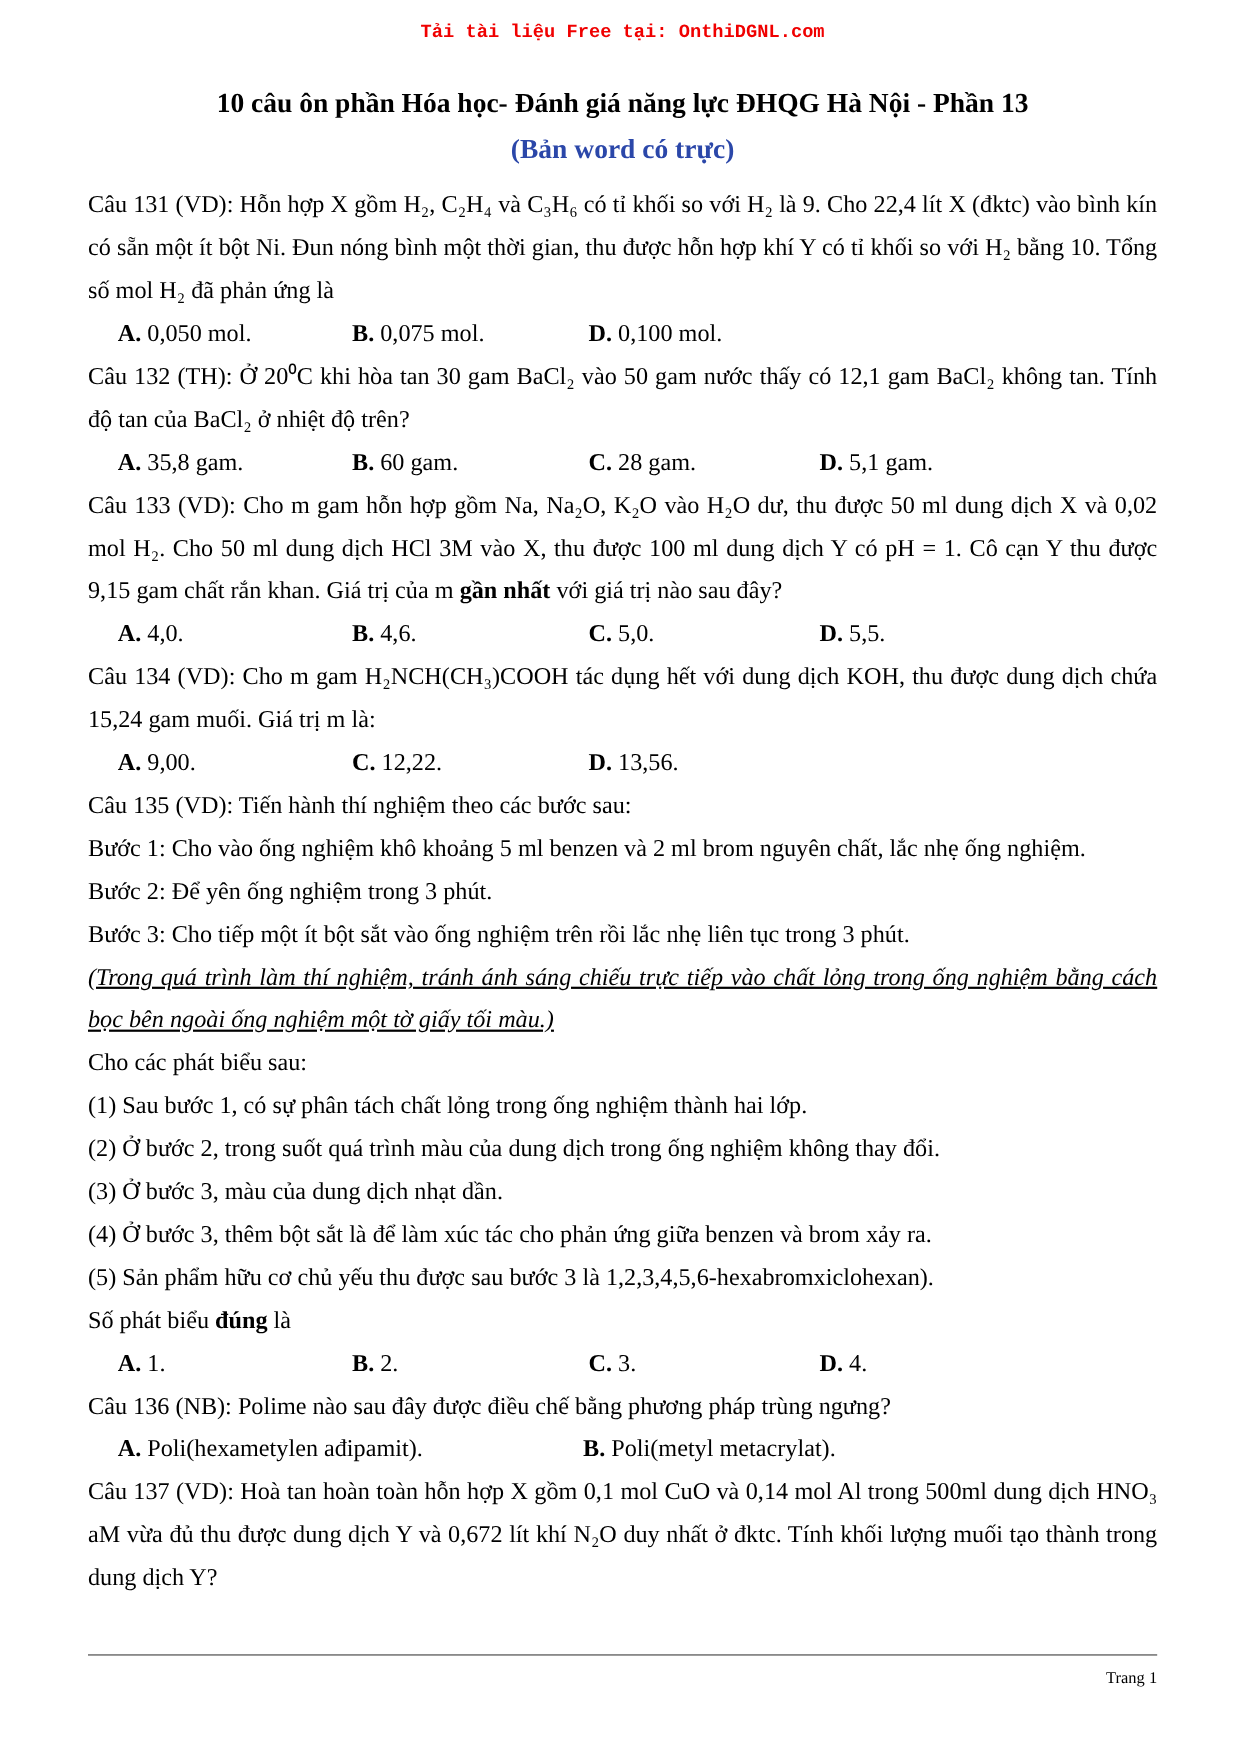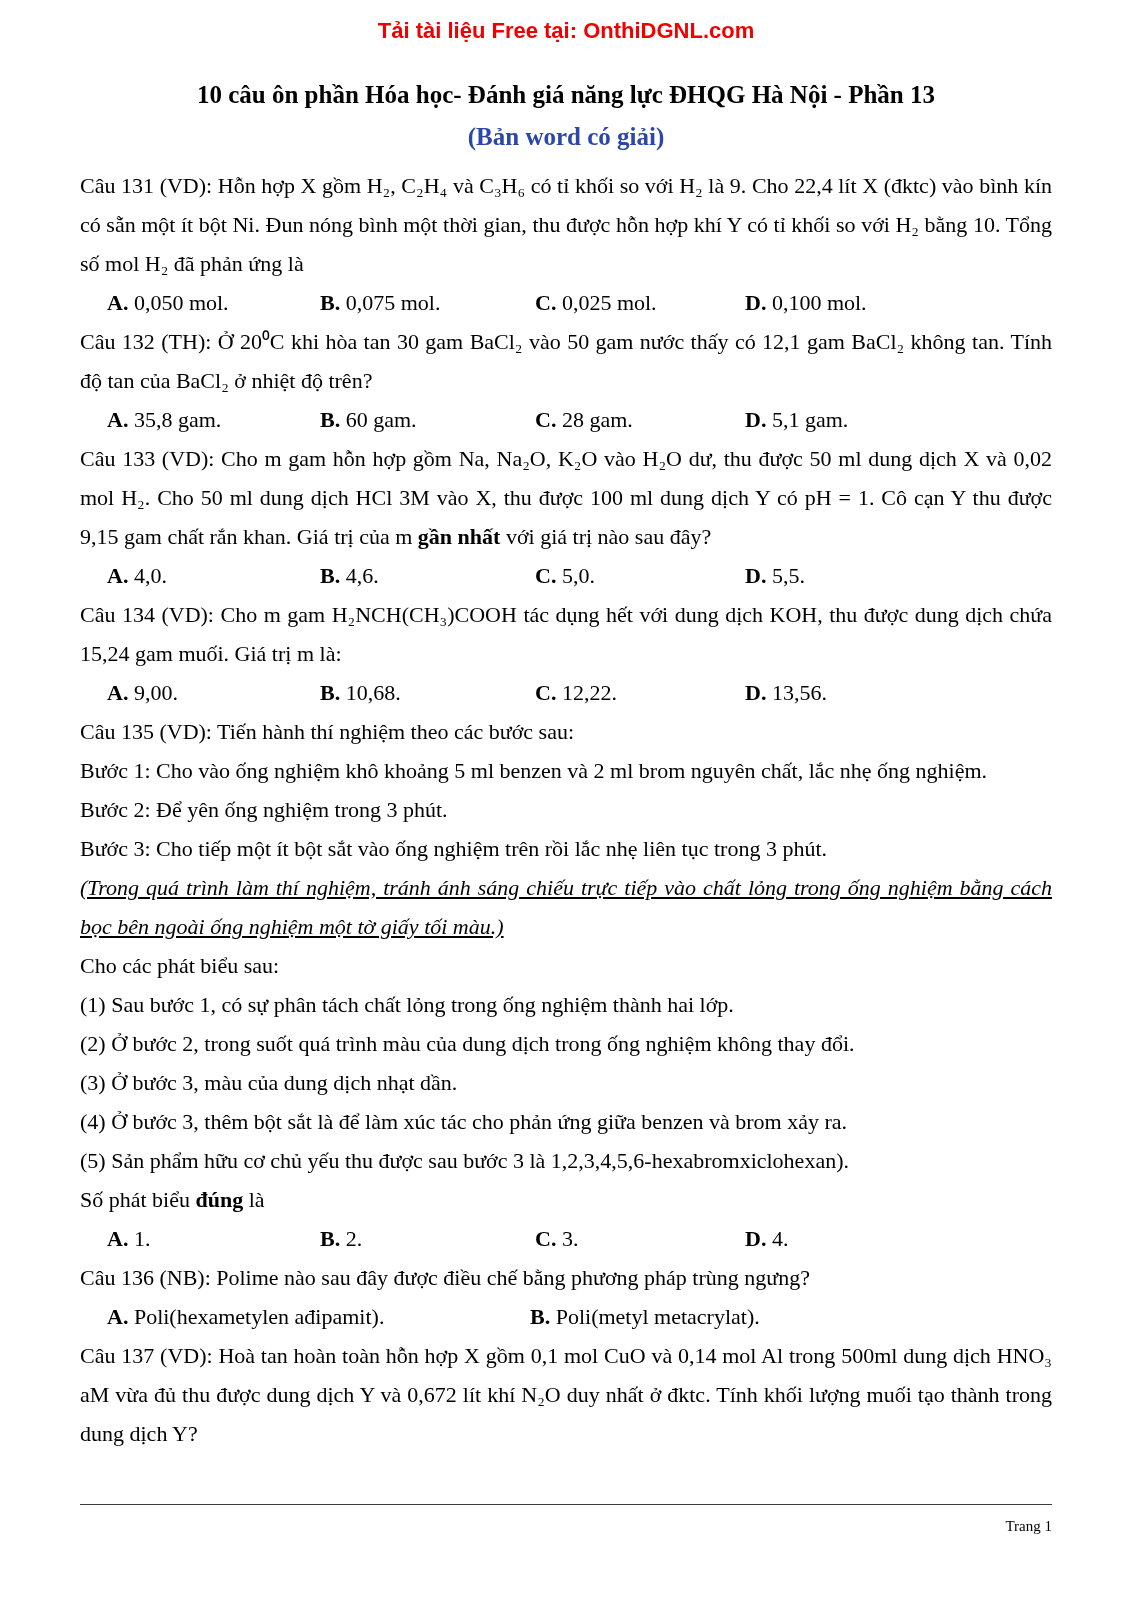--- a/index.html
+++ b/index.html
@@ -13,23 +13,23 @@
     background: #ffffff;
     font-family: "Liberation Serif", serif;
     font-size: 22px;
     line-height: 39px;
     color: #000000;
     padding: 14px 80px 0 80px;
     overflow: hidden;
   }
   .banner {
     text-align: center;
-    font-family: Liberation Sans, sans-serif;
+    font-family: Liberation Mono, monospace;
     font-weight: bold;
-    font-size: 22px;
+    font-size: 17px;
     line-height: 34px;
     color: #f00000;
   }
   .title {
     text-align: center;
     font-weight: bold;
     font-size: 25px;
     line-height: 42px;
     color: #000000;
     margin-top: 26px;
@@ -69,30 +69,29 @@
 </head>
 <body>
 
 <div class="page">
 
   <div class="banner">
     <span>Tải tài liệu Free tại: OnthiDGNL.com</span>
   </div>
 
   <div class="title">10 câu ôn phần Hóa học- Đánh giá năng lực ĐHQG Hà Nội - Phần 13</div>
-  <div class="subtitle">(Bản word có giải)</div>
+  <div class="subtitle">(Bản word có trực)</div>
 
   <p class="para">
     <b class="qlabel">Câu 131 (VD):</b>
     <span>Hỗn hợp X gồm H₂, C₂H₄ và C₃H₆ có tỉ khối so với H₂ là 9. Cho 22,4 lít X (đktc) vào bình kín có sẵn một ít bột Ni. Đun nóng bình một thời gian, thu được hỗn hợp khí Y có tỉ khối so với H₂ bằng 10. Tổng số mol H₂ đã phản ứng là</span>
   </p>
   <div class="opts">
     <span class="opt"><b>A.</b> <span>0,050 mol.</span></span>
     <span class="opt"><b>B.</b> <span>0,075 mol.</span></span>
-    <span class="opt"><b>C.</b> <span>0,025 mol.</span></span>
     <span class="opt"><b>D.</b> <span>0,100 mol.</span></span>
   </div>
 
   <p class="para">
     <b class="qlabel">Câu 132 (TH):</b>
     <span>Ở 20⁰C khi hòa tan 30 gam BaCl₂ vào 50 gam nước thấy có 12,1 gam BaCl₂ không tan. Tính độ tan của BaCl₂ ở nhiệt độ trên?</span>
   </p>
   <div class="opts">
     <span class="opt"><b>A.</b> <span>35,8 gam.</span></span>
     <span class="opt"><b>B.</b> <span>60 gam.</span></span>
@@ -112,21 +111,20 @@
     <span class="opt"><b>C.</b> <span>5,0.</span></span>
     <span class="opt"><b>D.</b> <span>5,5.</span></span>
   </div>
 
   <p class="para">
     <b class="qlabel">Câu 134 (VD):</b>
     <span>Cho m gam H₂NCH(CH₃)COOH tác dụng hết với dung dịch KOH, thu được dung dịch chứa 15,24 gam muối. Giá trị m là:</span>
   </p>
   <div class="opts">
     <span class="opt"><b>A.</b> <span>9,00.</span></span>
-    <span class="opt"><b>B.</b> <span>10,68.</span></span>
     <span class="opt"><b>C.</b> <span>12,22.</span></span>
     <span class="opt"><b>D.</b> <span>13,56.</span></span>
   </div>
 
   <p class="para">
     <b class="qlabel">Câu 135 (VD):</b>
     <span>Tiến hành thí nghiệm theo các bước sau:</span>
   </p>
   <p class="para">Bước 1: Cho vào ống nghiệm khô khoảng 5 ml benzen và 2 ml brom nguyên chất, lắc nhẹ ống nghiệm.</p>
   <p class="para">Bước 2: Để yên ống nghiệm trong 3 phút.</p>

